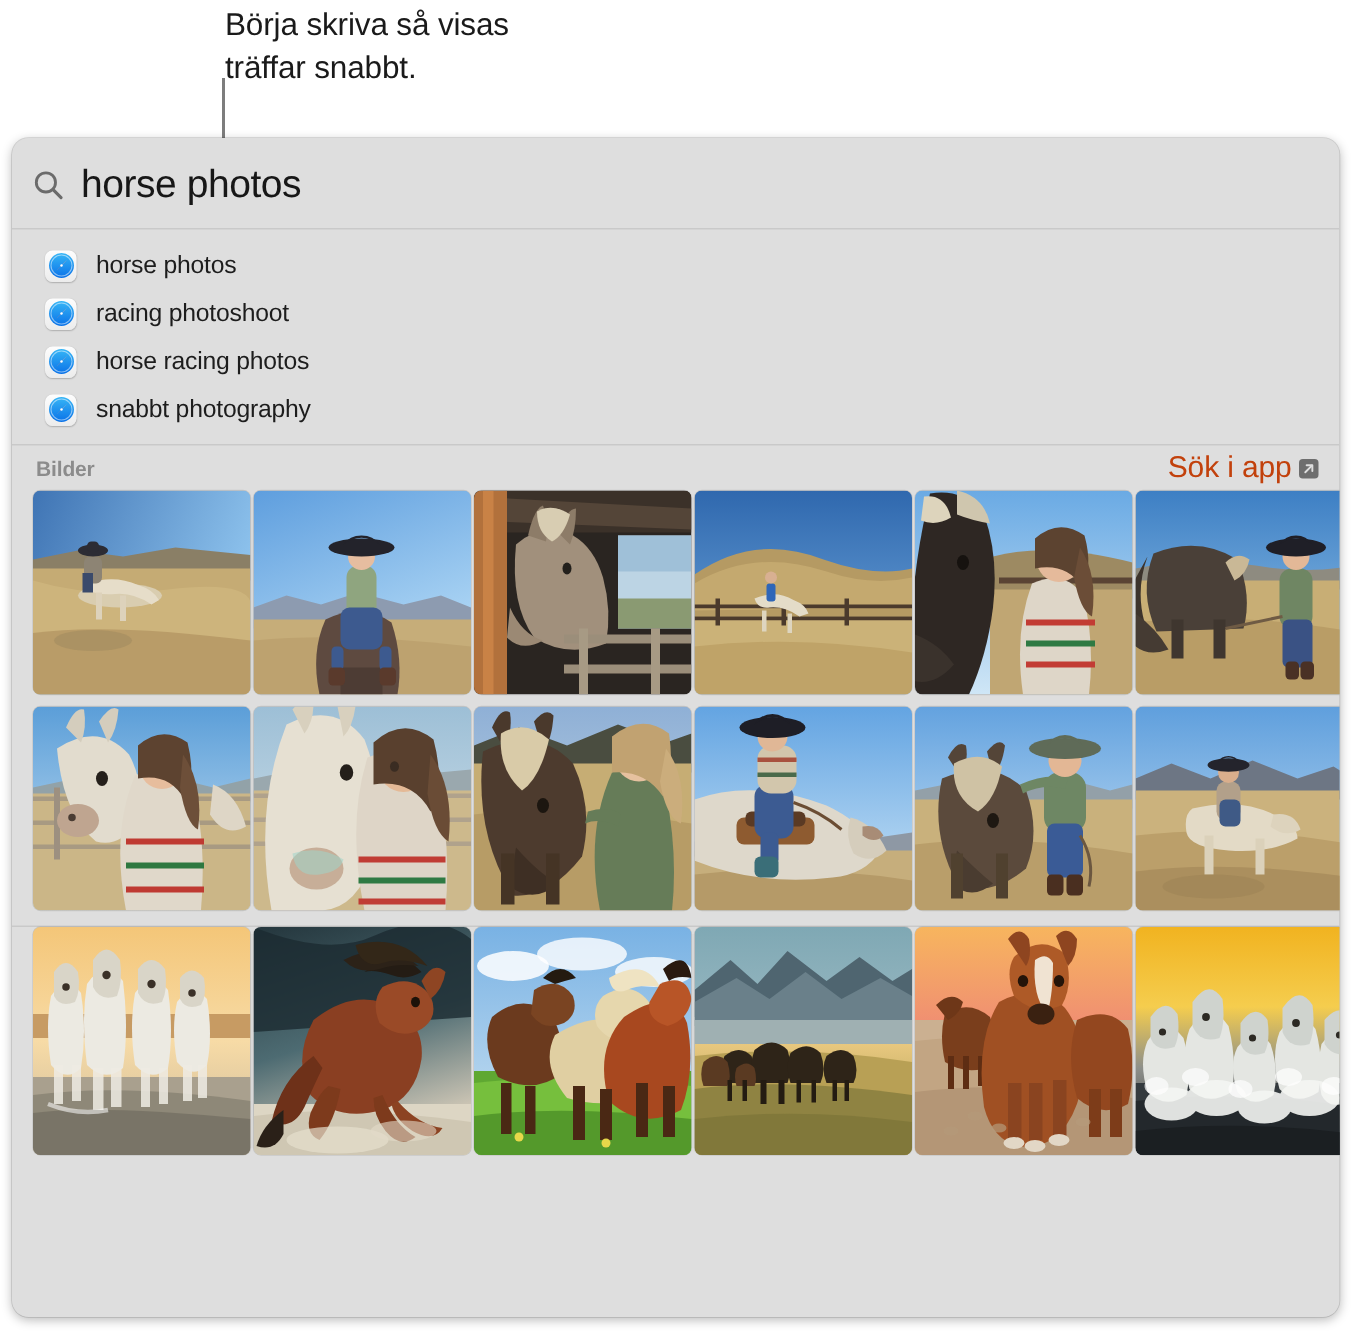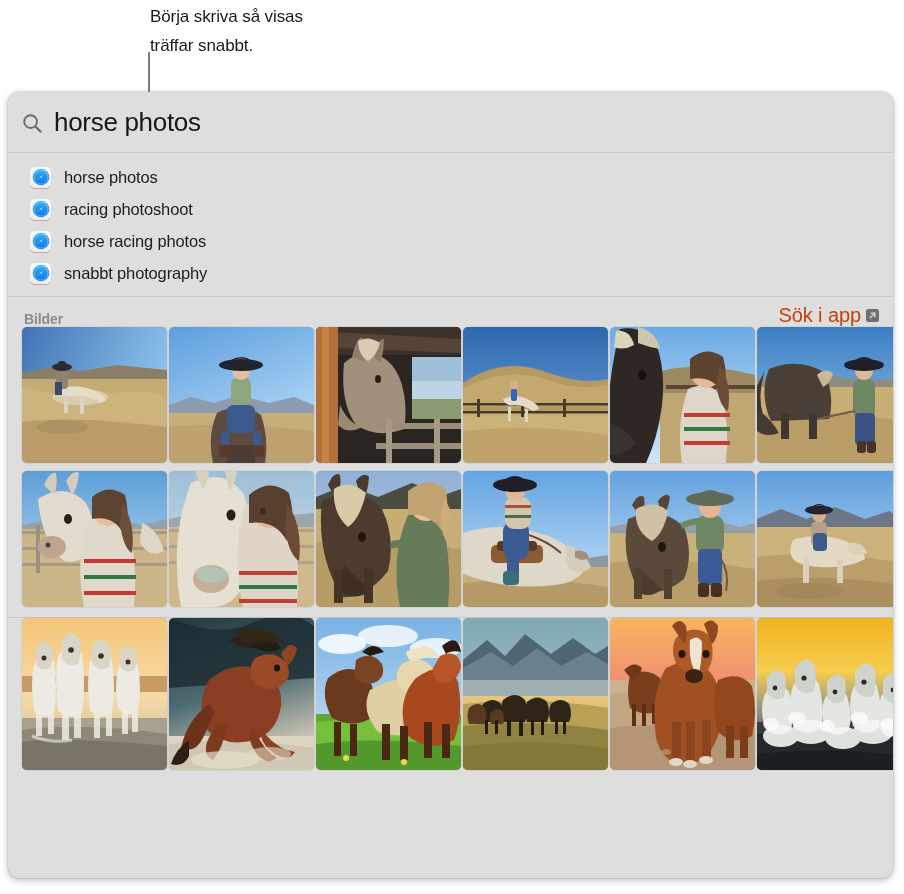--- a/index.html
+++ b/index.html
@@ -19,21 +19,21 @@
     height: 894px;
     background: #ffffff;
   }
 
   
   .callout-text {
     position: absolute;
     left: 150px;
     top: 2px;
     width: 320px;
-    font-size: 17px;
+    font-size: 21px;
     line-height: 29px;
     color: #1a1a1a;
     letter-spacing: -0.1px;
     white-space: pre-line;
   }
   .callout-line {
     position: absolute;
     left: 148px;
     top: 52px;
     width: 2px;
@@ -119,21 +119,21 @@
   .sugg-icon svg { display: block; position: absolute; left: 1.5px; top: 1.5px; }
   .sugg-label {
     font-size: 16.5px;
     color: #1d1d1d;
     letter-spacing: -0.15px;
   }
 
   
   .section-head {
     display: flex;
-    align-items: flex-end;
+    align-items: center;
     justify-content: space-between;
     height: 30px;
     padding: 0 14px 0 16px;
     box-sizing: border-box;
   }
   .section-title {
     font-size: 14px;
     font-weight: bold;
     color: #8c8c8c;
     letter-spacing: -0.1px;

